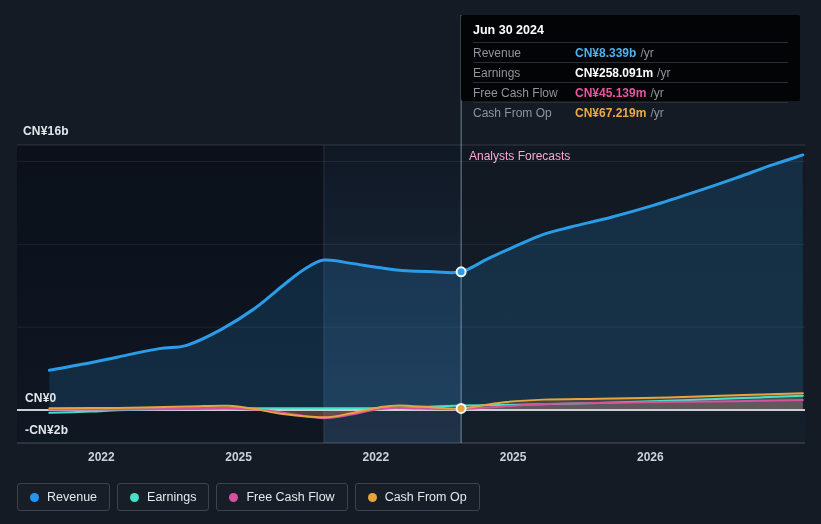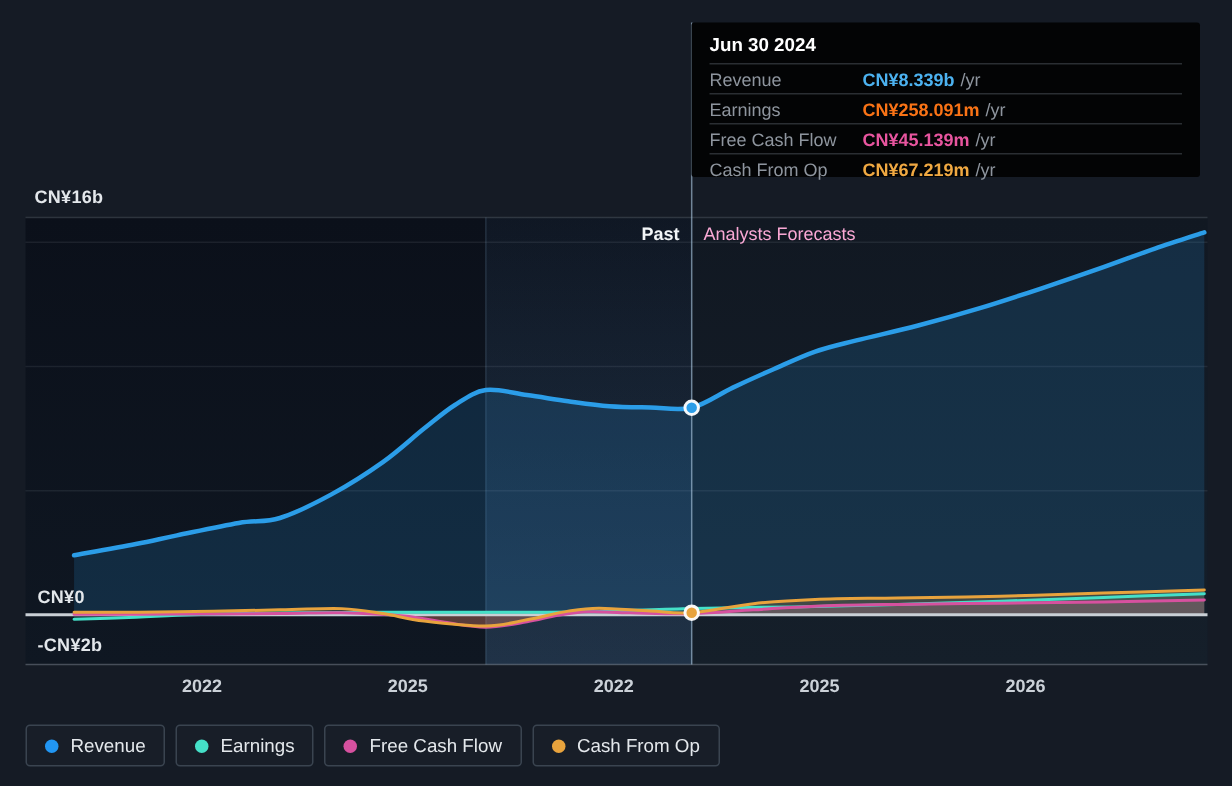--- a/index.html
+++ b/index.html
@@ -14,27 +14,27 @@
 
   .y-label{
     position:absolute;color:#E3E7EB;font-size:12px;font-weight:700;
     letter-spacing:.2px;line-height:14px;
   }
   .section-label{position:absolute;top:149px;font-size:12px;line-height:14px;}
   .section-label.past{left:0;width:453px;text-align:right;color:#F2F5F7;font-weight:600;}
   .section-label.forecast{left:469px;color:#f9a8d4;font-weight:500;}
 
   .x-year{
-    position:absolute;top:450px;width:60px;margin-left:-30px;text-align:right;
+    position:absolute;top:450px;width:60px;margin-left:-30px;text-align:left;
     color:#CBD1D8;font-size:12px;font-weight:600;
   }
 
   
   #tooltip{
-    position:absolute;left:461px;top:15px;width:339px;height:103px;
+    position:absolute;left:461px;top:15px;width:339px;height:86px;
     background:#030405;border-radius:2px;box-sizing:border-box;
     padding:7px 12px 0 12px;z-index:5;
   }
   #tooltip .t-title{
     color:#FFFFFF;font-size:12.5px;font-weight:700;line-height:16px;
     padding-bottom:4px;
   }
   #tooltip .t-row{
     display:flex;align-items:center;height:19px;
     border-top:1px solid #2A2E33;font-size:12px;
@@ -90,42 +90,41 @@
       <path d="M 49.375 408.23333333333335 C 60.8125 408.1781481481482 95.125 408.1781481481481 118 407.90222222222224 C 140.875 407.62629629629635 168.32500000000104 406.93648148148156 186.625 406.57777777777784 C 204.92499999999896 406.2190740740741 216.36249999999376 405.3361111111111 227.79999999999376 405.75 C 239.23749999999376 406.1638888888889 246.09999999999792 407.6814814814815 255.25 409.06111111111113 C 264.4000000000021 410.44074074074075 271.26250000000624 412.6481481481482 282.70000000000624 414.0277777777778 C 294.13750000000624 415.40740740740745 312.4375 417.47685185185185 323.875 417.3388888888889 C 335.3125 417.20092592592596 342.17500000000416 414.85555555555555 351.32500000000624 413.2 C 360.4750000000083 411.5444444444444 370.76875000001456 408.7024074074074 378.7750000000125 407.40555555555557 C 386.7812500000104 406.1087037037037 390.2124999999969 405.41888888888894 399.36249999999376 405.41888888888894 C 408.5124999999906 405.41888888888894 423.38124999999275 406.9006111111111 433.67499999999376 407.40555555555557 C 443.96874999999477 407.9105 449.6875 409.27633333333335 461.125 408.4485555555556 C 472.5625 407.6207777777778 488.57499999999584 403.9095740740741 502.29999999999376 402.4388888888889 C 516.0249999999917 400.96820370370375 527.4624999999864 400.25907407407414 543.4749999999875 399.6244444444445 C 559.4874999999886 398.9898148148149 577.7874999999979 398.9898148148149 598.375 398.6311111111112 C 618.9625000000021 398.27240740740746 644.125 398.0240740740741 667 397.4722222222223 C 689.875 396.92037037037045 712.9787499999998 396.0098148148149 735.625 395.32000000000005 C 758.2712500000002 394.6301851851852 791.668750000001 393.6644444444445 802.8775000000012 393.33333333333337" fill="none" stroke="#E8A33D" stroke-width="2" stroke-linejoin="round" stroke-linecap="round"></path>
       <path d="M 49.375 370.15555555555557 C 56.23749999999896 368.9138888888889 79.11249999999376 364.912962962963 90.54999999999376 362.7055555555556 C 101.98749999999376 360.4981481481482 106.5625 359.2564814814815 118 356.91111111111115 C 129.4375 354.5657407407408 147.73749999999376 350.56481481481484 159.17499999999376 348.6333333333333 C 170.61249999999376 346.7018518518518 176.33124999999896 348.4953703703703 186.625 345.3222222222222 C 196.91875000000104 342.14907407407406 209.5 335.80277777777775 220.9375 329.59444444444443 C 232.375 323.3861111111111 244.95624999999896 315.38425925925924 255.25 308.0722222222222 C 265.54375000000107 300.76018518518515 274.6937500000083 292.06851851851854 282.70000000000624 285.72222222222223 C 290.70625000000416 279.3759259259259 296.4249999999886 274.2712962962963 303.2874999999875 269.99444444444447 C 310.14999999998645 265.7175925925926 315.8687499999969 261.1648148148148 323.875 260.06111111111113 C 331.8812500000031 258.95740740740746 342.17500000000416 262.1305555555556 351.32500000000624 263.37222222222226 C 360.4750000000083 264.61388888888894 369.6250000000156 266.26944444444445 378.7750000000125 267.5111111111111 C 387.9250000000094 268.7527777777778 397.0749999999906 270.13240740740736 406.2249999999875 270.8222222222222 C 415.3749999999844 271.51203703703703 424.5249999999917 271.4816851851852 433.67499999999376 271.65000000000003 C 442.82499999999584 271.81831481481487 451.9749999999979 274.0395185185185 461.125 271.8321111111111 C 470.2750000000021 269.6247037037037 479.42500000000416 262.71275925925926 488.57500000000624 258.40555555555557 C 497.7250000000083 254.09835185185187 506.8750000000156 249.9898148148148 516.0250000000125 245.98888888888888 C 525.1750000000094 241.98796296296297 534.3249999999906 237.5731481481482 543.4749999999875 234.40000000000003 C 552.6249999999844 231.22685185185188 559.4874999999938 229.84722222222223 570.9249999999938 226.95 C 582.3624999999938 224.05277777777775 598.3749999999844 220.60370370370367 612.0999999999875 217.01666666666665 C 625.8249999999906 213.42962962962963 639.5500000000094 209.5666666666667 653.2750000000125 205.4277777777778 C 667.0000000000156 201.28888888888892 680.7250000000083 196.73611111111111 694.4500000000062 192.18333333333334 C 708.175000000004 187.63055555555556 723.0437500000011 182.52592592592592 735.625 178.11111111111111 C 748.2062499999989 173.6962962962963 758.7287499999998 169.55740740740742 769.9375 165.69444444444446 C 781.1462500000002 161.8314814814815 797.387500000001 156.72685185185185 802.8775000000012 154.93333333333334" fill="none" stroke="#2B9DE8" stroke-width="3" stroke-linejoin="round" stroke-linecap="round"></path>
       <circle cx="461.125" cy="271.8321111111111" r="4.5" fill="#2B9DE8" stroke="rgba(255,255,255,0.95)" stroke-width="2"></circle>
       <circle cx="461.125" cy="408.4485555555556" r="4.5" fill="#E8A33D" stroke="rgba(255,255,255,0.95)" stroke-width="2"></circle>
     </svg>
 
   <div class="y-label" style="left:23px;top:124px;">CN¥16b</div>
   <div class="y-label" style="left:25px;top:391px;">CN¥0</div>
   <div class="y-label" style="left:25px;top:423px;">-CN¥2b</div>
 
-  <div class="section-label past">Past</div>
   <div class="section-label forecast">Analysts Forecasts</div>
 
   <div id="x-axis">
       <div class="x-year" style="left: 118px;">2022</div>
       <div class="x-year" style="left: 255.25px;">2025</div>
       <div class="x-year" style="left: 392.5px;">2022</div>
       <div class="x-year" style="left: 529.75px;">2025</div>
       <div class="x-year" style="left: 667px;">2026</div>
     </div>
 
   <div id="tooltip">
     <div class="t-title">Jun 30 2024</div>
     <div id="tooltip-rows">
         <div class="t-row">
           <span class="t-label">Revenue</span>
           <span class="t-value" style="color: rgb(76, 178, 240);">CN¥8.339b</span>
           <span class="t-suffix">/yr</span>
         </div>
         <div class="t-row">
           <span class="t-label">Earnings</span>
-          <span class="t-value" style="color: #f97316;">CN¥258.091m</span>
+          <span class="t-value" style="color: #ffffff;">CN¥258.091m</span>
           <span class="t-suffix">/yr</span>
         </div>
         <div class="t-row">
           <span class="t-label">Free Cash Flow</span>
           <span class="t-value" style="color: rgb(232, 85, 159);">CN¥45.139m</span>
           <span class="t-suffix">/yr</span>
         </div>
         <div class="t-row">
           <span class="t-label">Cash From Op</span>
           <span class="t-value" style="color: rgb(240, 169, 66);">CN¥67.219m</span>

